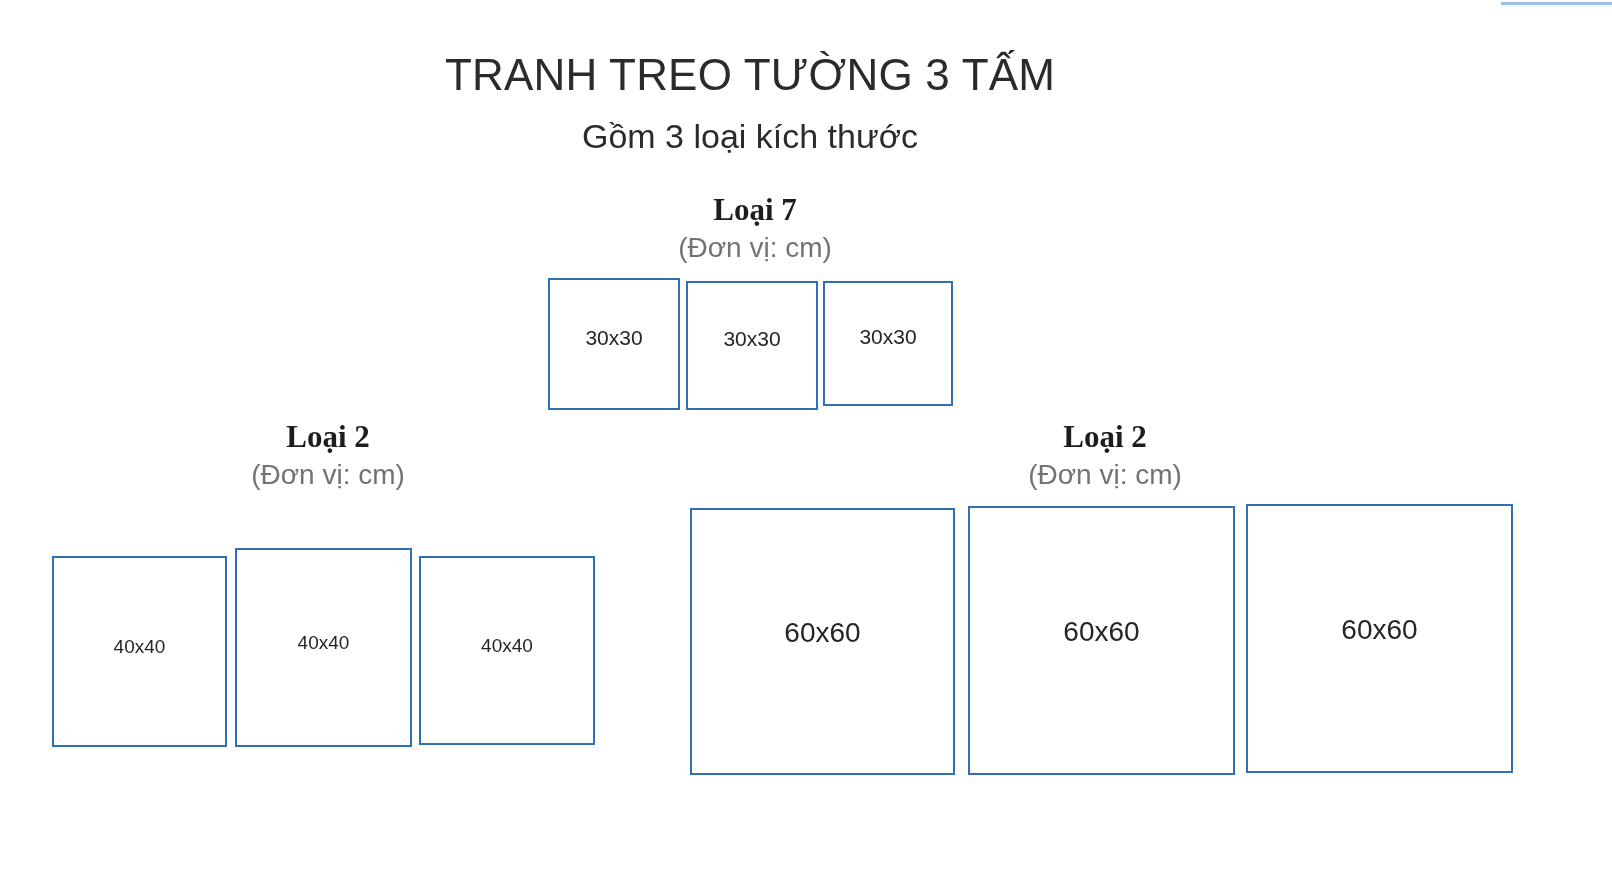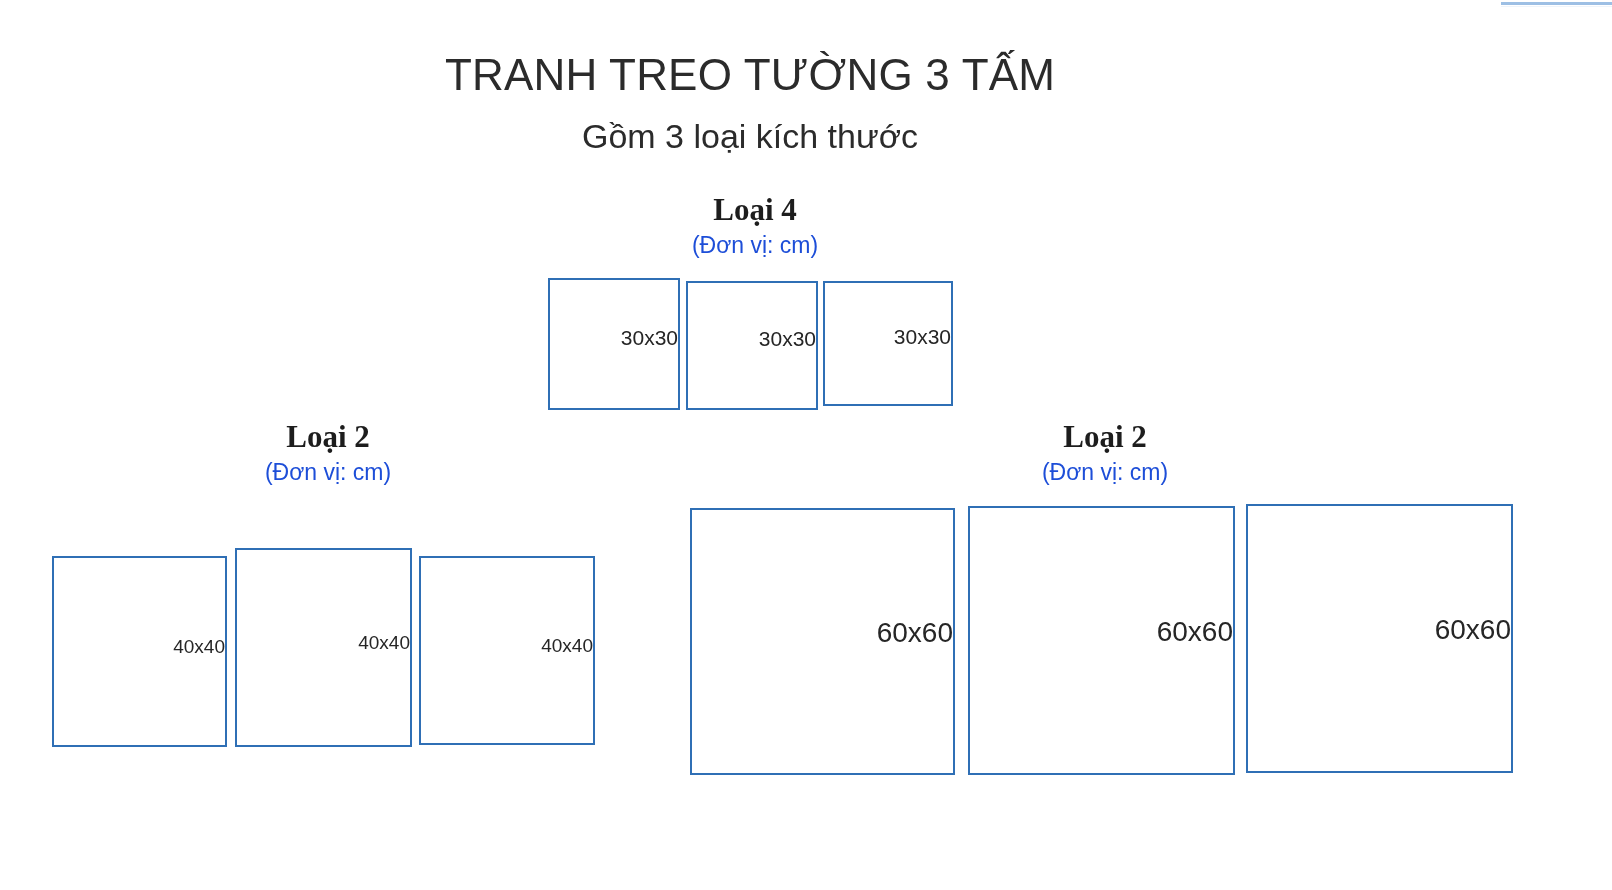--- a/index.html
+++ b/index.html
@@ -73,35 +73,35 @@
     font-size: 31px;
     font-weight: 700;
     color: #1d1d1d;
     white-space: nowrap;
   }
 
   .group-unit {
     position: absolute;
     text-align: center;
     font-family: "Liberation Sans", sans-serif;
-    font-size: 23px;
+    font-size: 28px;
     font-weight: 400;
-    color: #1d4ed8;
+    color: #737373;
     white-space: nowrap;
   }
 
   
   .frame {
     position: absolute;
     box-sizing: border-box;
     background: #ffffff;
     border: 2px solid #2f6fb5;
     display: flex;
     align-items: center;
-    justify-content: flex-end;
+    justify-content: center;
   }
 
   .frame-label {
     font-family: "Liberation Sans", sans-serif;
     color: #262626;
     line-height: 1;
     white-space: nowrap;
   }
 
   .size-30 .frame-label { font-size: 21px; }
@@ -117,21 +117,21 @@
 <body>
 
 <div id="canvas">
 
   <div class="top-rule"></div>
   <div class="top-rule-2"></div>
 
   <div class="main-title">TRANH TREO TƯỜNG 3 TẤM</div>
   <div class="main-subtitle">Gồm 3 loại kích thước</div>
 
-  <div class="group-title" style="left:605px; top:192px; width:300px;">Loại 4</div>
+  <div class="group-title" style="left:605px; top:192px; width:300px;">Loại 7</div>
   <div class="group-unit" style="left:605px; top:232px; width:300px;">(Đơn vị: cm)</div>
 
   <div class="frame size-30" style="left:548px; top:278px; width:132px; height:132px;">
     <span class="frame-label label-up-30">30x30</span>
   </div>
   <div class="frame size-30" style="left:686px; top:281px; width:132px; height:129px;">
     <span class="frame-label label-up-30">30x30</span>
   </div>
   <div class="frame size-30" style="left:823px; top:281px; width:130px; height:125px;">
     <span class="frame-label label-up-30">30x30</span>

